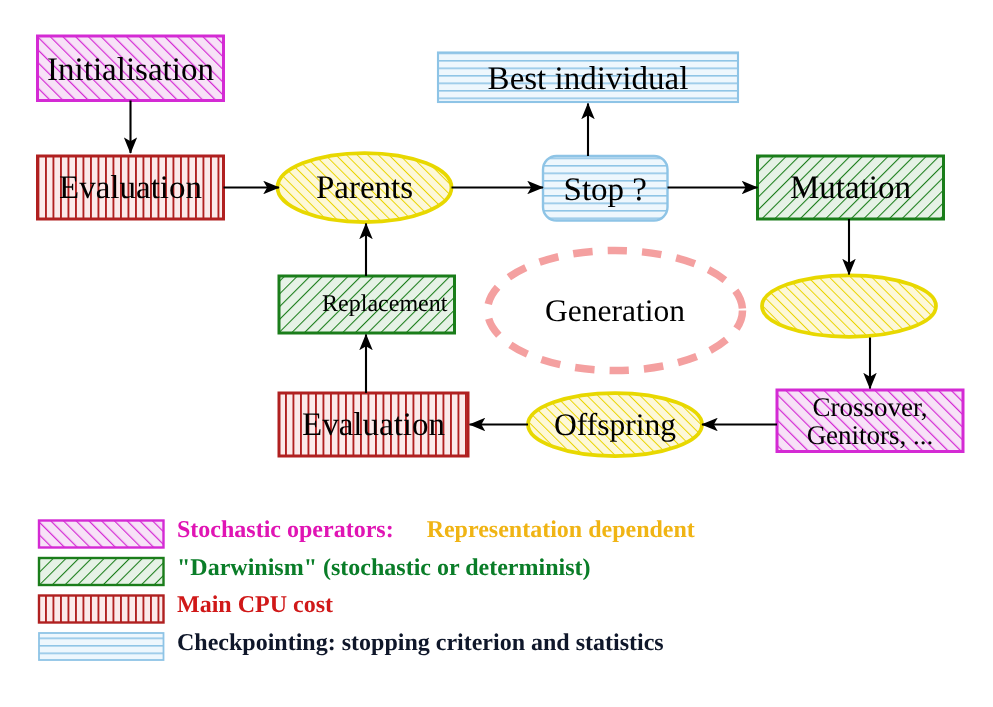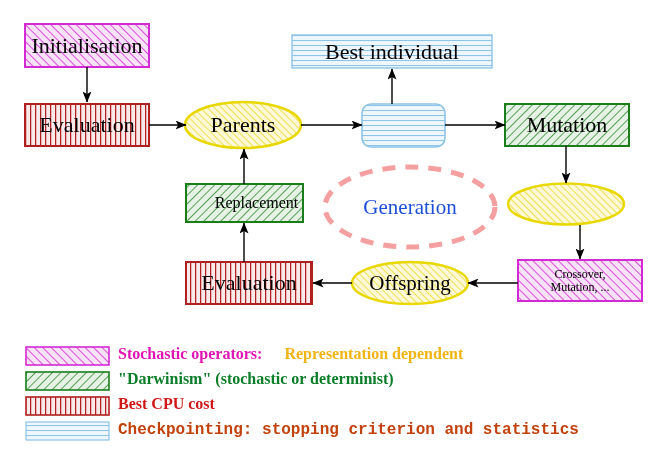--- a/index.html
+++ b/index.html
@@ -29,40 +29,40 @@
     justify-content: center;
     text-align: center;
     color: #000000;
     font-family: "Liberation Serif", "DejaVu Serif", serif;
     pointer-events: none;
     line-height: 1.05;
   }
   .lbl-22 { font-size: 22px; }
   .lbl-19 { font-size: 19px; }
   .lbl-16 { font-size: 16px; }
-  .lbl-14 { font-size: 12px; }
+  .lbl-14 { font-size: 18px; }
   .gen-label {
-    color: #1d4ed8;
+    color: #000000;
     font-size: 21px;
     font-family: "Liberation Serif", "DejaVu Serif", serif;
   }
   .legend-row {
     position: absolute;
     left: 118px;
     font-family: "Liberation Serif", "DejaVu Serif", serif;
     font-weight: bold;
     font-size: 16px;
     white-space: nowrap;
   }
   .legend-row span { font-weight: bold; }
   .lg-magenta { color: #e014b4; }
   .lg-gold    { color: #f0b414; }
   .lg-green   { color: #0a7d28; }
   .lg-red     { color: #d01818; }
-  .lg-blue    { color: #c2410c; font-family: Liberation Mono, monospace; }
+  .lg-blue    { color: #0f172a; }
 </style>
 </head>
 <body>
 
 <div id="stage">
 
   <svg id="canvas" viewBox="0 0 662 471">
     <defs>
 
       <pattern id="pat-magenta" patternUnits="userSpaceOnUse" width="6" height="6" patternTransform="rotate(-45)">
@@ -150,48 +150,49 @@
   </svg>
 
   <div class="node-label lbl-22" style="left:25px;  top:24px;  width:124px; height:43px;">Initialisation</div>
 
   <div class="node-label lbl-22" style="left:25px;  top:104px; width:124px; height:42px;">Evaluation</div>
 
   <div class="node-label lbl-22" style="left:185px; top:102px; width:116px; height:46px;">Parents</div>
 
   <div class="node-label lbl-22" style="left:292px; top:35px;  width:200px; height:33px;">Best individual</div>
 
+  <div class="node-label lbl-22" style="left:362px; top:104px; width:83px;  height:43px;">Stop ?</div>
 
   <div class="node-label lbl-22" style="left:505px; top:104px; width:124px; height:42px;">Mutation</div>
 
   <div class="node-label lbl-16" style="left:186px; top:184px; width:141px; height:38px;">Replacement</div>
 
   <div class="node-label gen-label" style="left:325px; top:167px; width:170px; height:80px;">Generation</div>
 
 
   <div class="node-label lbl-22" style="left:186px; top:262px; width:126px; height:42px;">Evaluation</div>
 
   <div class="node-label lbl-21" style="left:352px; top:262px; width:116px; height:42px; font-size:21px;">Offspring</div>
 
   <div class="node-label lbl-14" style="left:518px; top:260px; width:124px; height:41px; flex-direction:column;">
     <span>Crossover,</span>
-    <span>Mutation, ...</span>
+    <span>Genitors, ...</span>
   </div>
 
   <div class="legend-row" style="top:345px;text-align:center;">
     <span class="lg-magenta">Stochastic operators:</span>
     <span style="display:inline-block; width:14px;"></span>
     <span class="lg-gold">Representation dependent</span>
   </div>
 
   <div class="legend-row" style="top:370px;">
     <span class="lg-green">"Darwinism" (stochastic or determinist)</span>
   </div>
 
   <div class="legend-row" style="top:395px;">
-    <span class="lg-red">Best CPU cost</span>
+    <span class="lg-red">Main CPU cost</span>
   </div>
 
   <div class="legend-row" style="top:420px;">
     <span class="lg-blue">Checkpointing: stopping criterion and statistics</span>
   </div>
 
 </div>
 
 </body></html>

